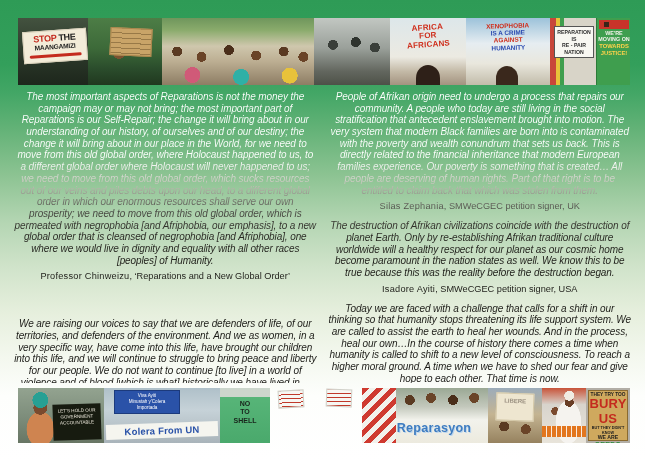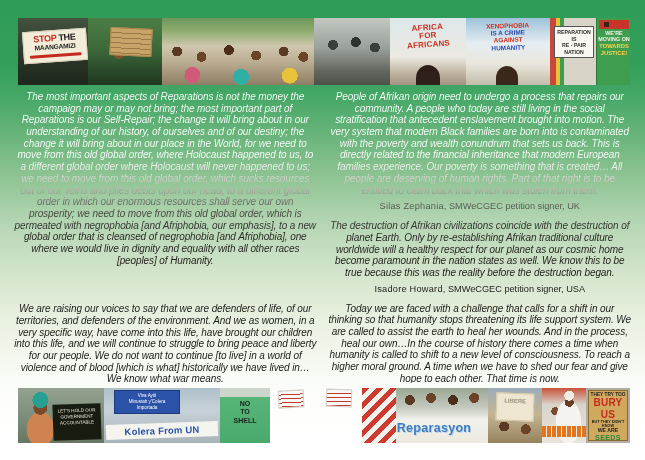--- a/index.html
+++ b/index.html
@@ -109,21 +109,21 @@
     radial-gradient(circle 4.5px at 62% 26%,#6a3e26 98%,transparent),
     radial-gradient(ellipse 13px 22px at 60% 62%,#f5f3ef 96%,transparent),
     radial-gradient(circle 4px at 30% 42%,#7a4a2e 98%,transparent),
     linear-gradient(180deg,#c8543a 0%,#d8d4cc 30%,#e8e4da 100%);}
   .orange-band{position:absolute;left:0;right:0;bottom:6px;height:11px;background:#e2761e;
     background-image:repeating-linear-gradient(90deg,transparent 0 4px,rgba(255,255,255,0.85) 4px 5px);}
   .b9{width:44px;background:#b2aea6;}
   .seeds-board{position:absolute;inset:2px;background:#cfa95e;border:1px solid #8a6a30;
     text-align:center;line-height:1.12;padding-top:1px;}
   .sd1{color:#1d1d1d;font-size:4.8px;font-weight:800;}
-  .sd2{color:#c42a1e;font-size:10px;font-weight:800;letter-spacing:0.2px;}
+  .sd2{color:#c42a1e;font-size:13px;font-weight:800;letter-spacing:0.2px;}
   .sd3{color:#1d1d1d;font-size:3.8px;font-weight:700;}
   .sd4{color:#1d1d1d;font-size:5.2px;font-weight:800;}
   .sd5{color:#2a8a3a;font-size:7.2px;font-weight:800;letter-spacing:0.3px;}
 
   
   .columns{position:absolute;top:91px;left:14px;width:617px;height:292px;display:flex;gap:12px;}
   .col{flex:1 1 0;display:flex;flex-direction:column;}
   .quote-block{margin-bottom:9px;}
   .quote-block.gap-top{margin-top:28px;}
   .quote-text{margin:0;font-style:italic;font-size:10px;line-height:1.17;text-align:center;letter-spacing:-0.1px;}
@@ -191,34 +191,35 @@
         <div class="jl-y">TOWARDS</div>
         <div class="jl-y">JUSTICE!</div>
       </div>
     </div>
   </div>
 
   <div class="columns">
     <div class="col">
       <div class="quote-block q-top">
         <p class="quote-text">The most important aspects of Reparations is not the money the campaign may or may not bring; the most important part of Reparations is our Self-Repair; the change it will bring about in our understanding of our history, of ourselves and of our destiny; the change it will bring about in our place in the World, for we need to move from this old global order, where Holocaust happened to us, to a different global order where Holocaust will never happened to us; we need to move from this old global order, which sucks resources out of our veins and piles debts upon our head, to a different global order in which our enormous resources shall serve our own prosperity; we need to move from this old global order, which is permeated with negrophobia [and Afriphobia, our emphasis], to a new global order that is cleansed of negrophobia [and Afriphobia], one where we would live in dignity and equality with all other races [peoples] of Humanity.</p>
+        <p class="attribution"><span class="author">Professor Chinweizu</span><span>, ‘Reparations and a New Global Order’</span></p>
       </div>
       <div class="quote-block gap-top">
         <p class="quote-text">We are raising our voices to say that we are defenders of life, of our territories, and defenders of the environment. And we as women, in a very specific way, have come into this life, have brought our children into this life, and we will continue to struggle to bring peace and liberty for our people. We do not want to continue [to live] in a world of violence and of blood [which is what] historically we have lived in…We know what war means.</p>
         <p class="attribution"><span class="author">Francia Elena Márquez Mina</span><span>, Defender of Life &amp; Land</span></p>
       </div>
     </div>
     <div class="col">
       <div class="quote-block q-top">
         <p class="quote-text">People of Afrikan origin need to undergo a process that repairs our community. A people who today are still living in the social stratification that antecedent enslavement brought into motion. The very system that modern Black families are born into is contaminated with the poverty and wealth conundrum that sets us back. This is directly related to the financial inheritance that modern European families experience. Our poverty is something that is created… All people are deserving of human rights. Part of that right is to be entitled to claim back that which was stolen from them.</p>
         <p class="attribution"><span class="author">Silas Zephania</span><span>, SMWeCGEC petition signer, UK</span></p>
       </div>
       <div class="quote-block">
         <p class="quote-text">The destruction of Afrikan civilizations coincide with the destruction of planet Earth. Only by re-establishing Afrikan traditional culture worldwide will a healthy respect for our planet as our cosmic home become paramount in the nation states as well. We know this to be true because this was the reality before the destruction began.</p>
-        <p class="attribution"><span class="author">Isadore Howard</span><span>, SMWeCGEC petition signer, USA</span></p>
+        <p class="attribution"><span class="author">Isadore Ayiti</span><span>, SMWeCGEC petition signer, USA</span></p>
       </div>
       <div class="quote-block">
         <p class="quote-text">Today we are faced with a challenge that calls for a shift in our thinking so that humanity stops threatening its life support system. We are called to assist the earth to heal her wounds. And in the process, heal our own…In the course of history there comes a time when humanity is called to shift to a new level of consciousness. To reach a higher moral ground. A time when we have to shed our fear and give hope to each other. That time is now.</p>
         <p class="attribution"><span class="author">Wangari Maathai</span><span>, Nobel Peace Prize acceptance speech, 2004</span></p>
       </div>
     </div>
   </div>
 
   <div class="strip strip-bottom">
     <div class="photo b1">

